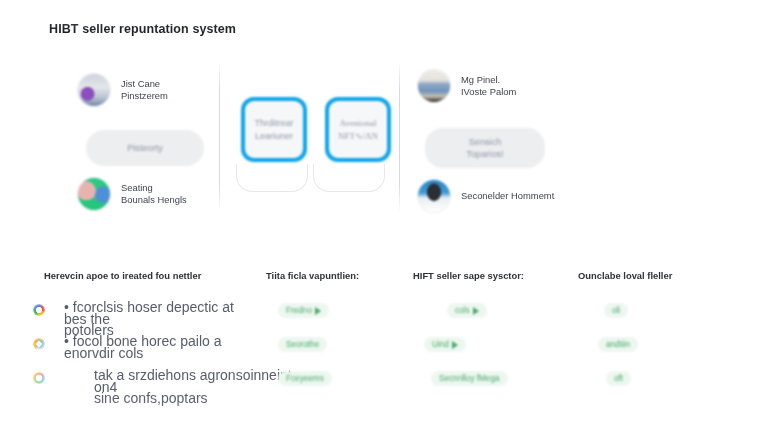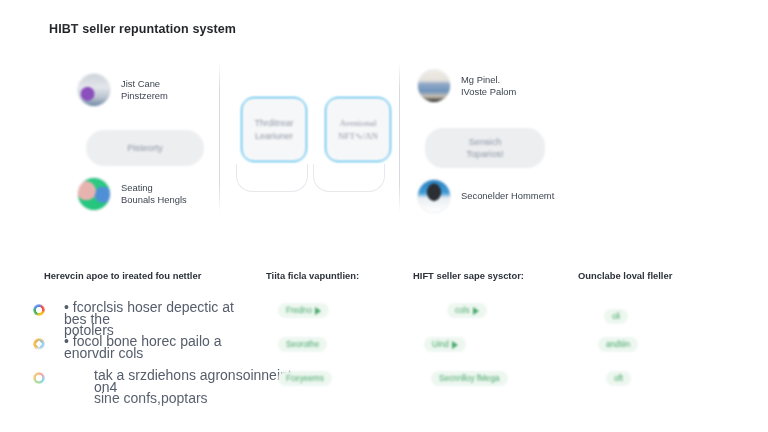--- a/index.html
+++ b/index.html
@@ -58,21 +58,21 @@
     display:flex; align-items:center; justify-content:center;
     text-align:center;
     color:#8e97a6; font-size:9.2px; line-height:12.5px;
     filter:blur(1.0px);
   }
 
   
   .ctr-box {
     position:absolute;
     background:#f6f7f8;
-    border:1px solid #0ea5e9;
+    border:4px solid #0ea5e9;
     border-radius:13px;
     display:flex; align-items:center; justify-content:center;
     text-align:center;
     color:#9099a8; font-size:9px; line-height:12.5px;
     filter:blur(0.9px);
   }
   .ctr-arc {
     position:absolute;
     border:1px solid #e6e9ec;
     border-top:none;
@@ -200,21 +200,21 @@
       <div>potolers</div>
     </div>
     <div class="chip" style="left:278px; top:45px;">
       <span>Fredno</span>
       <span class="tri"></span>
     </div>
     <div class="chip" style="left:447px; top:45px;">
       <span>cols</span>
       <span class="tri"></span>
     </div>
-    <div class="chip noarrow" style="left:604px; top:51px;">
+    <div class="chip noarrow" style="left:604px; top:45px;">
       <span>oli</span>
     </div>
 
     <div class="row-icon" style="left:33px; top:80px;
       background:radial-gradient(circle at 62% 50%, #7ec8f0 0 38%, rgba(126,200,240,0) 40%), conic-gradient(from 210deg,#f6b33d 0 60%,#e8e9ec 60% 100%);
       -webkit-mask:radial-gradient(circle, transparent 30%, #000 32%); mask:radial-gradient(circle, transparent 30%, #000 32%);"></div>
     <div class="cell-text" style="left:64px; top:78px; width:190px;">
       <div>• focol bone horec pailo a</div>
       <div>enorvdir cols</div>
     </div>

